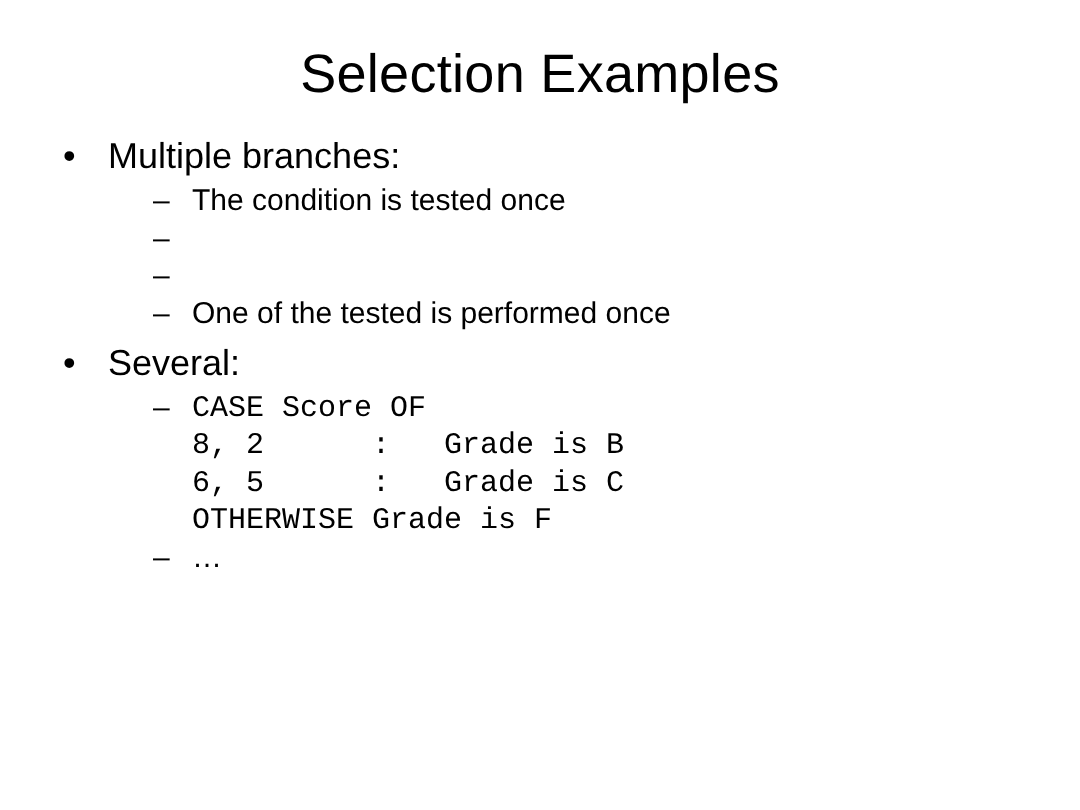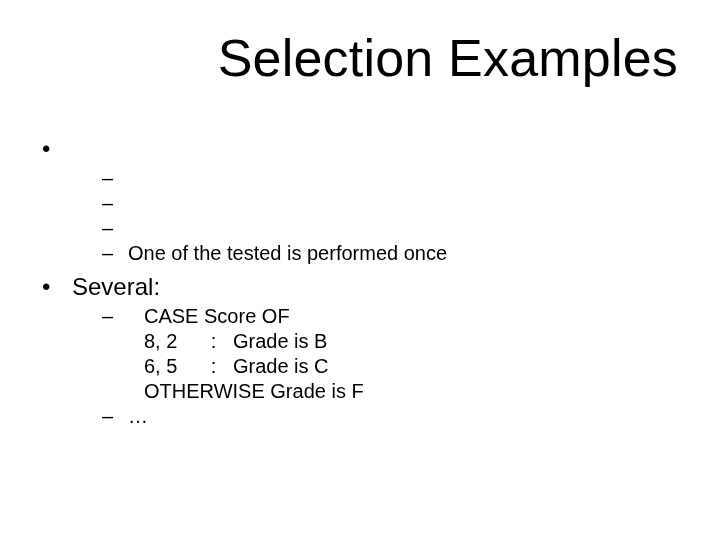--- a/index.html
+++ b/index.html
@@ -1,42 +1,44 @@
 <!DOCTYPE html>
 <html><head>
   <meta charset="utf-8">
   <style>
     * { margin: 0; padding: 0; box-sizing: border-box; }
     body { width: 720px; height: 540px; background: #fff;
            font-family: Arial, Helvetica, sans-serif; color: #000;
            padding: 28px 42px 0 42px; }
-    .title { text-align: right; font-size: 52px;
-             letter-spacing: .2px; margin-bottom: 46px; }
+    .title { text-align: center; font-size: 36px;
+             letter-spacing: .2px; margin-bottom: 20px; }
     .top { font-size: 24px; line-height: 1.25; }
     .row { display: flex; }
     .b1 { width: 30px; text-align: left; }       
     .b2 { width: 26px; text-align: left; }       
     .ind2 { width: 60px; }                       
     .ind3 { width: 86px; }                       
     .sub { font-size: 20px; line-height: 1.25; }
     .blk { margin-top: 2px; }
-    .mono { font-family: Liberation Sans, sans-serif; white-space: pre; margin-left: 16px; }
+    .mono { font-family: Liberation Mono, monospace; white-space: pre; }
   </style>
 </head>
 <body>
 
 <div class="title">Selection Examples</div>
 
 <div class="row top">
   <div class="b1">•</div>
+  <div>Multiple branches:</div>
 </div>
 <div class="blk">
   <div class="row sub">
     <div class="ind2"></div>
     <div class="b2">–</div>
+    <div>The condition is tested once</div>
   </div>
   <div class="row sub">
     <div class="ind2"></div>
     <div class="b2">–</div>
   </div>
   <div class="row sub">
     <div class="ind2"></div>
     <div class="b2">–</div>
   </div>
   <div class="row sub">

